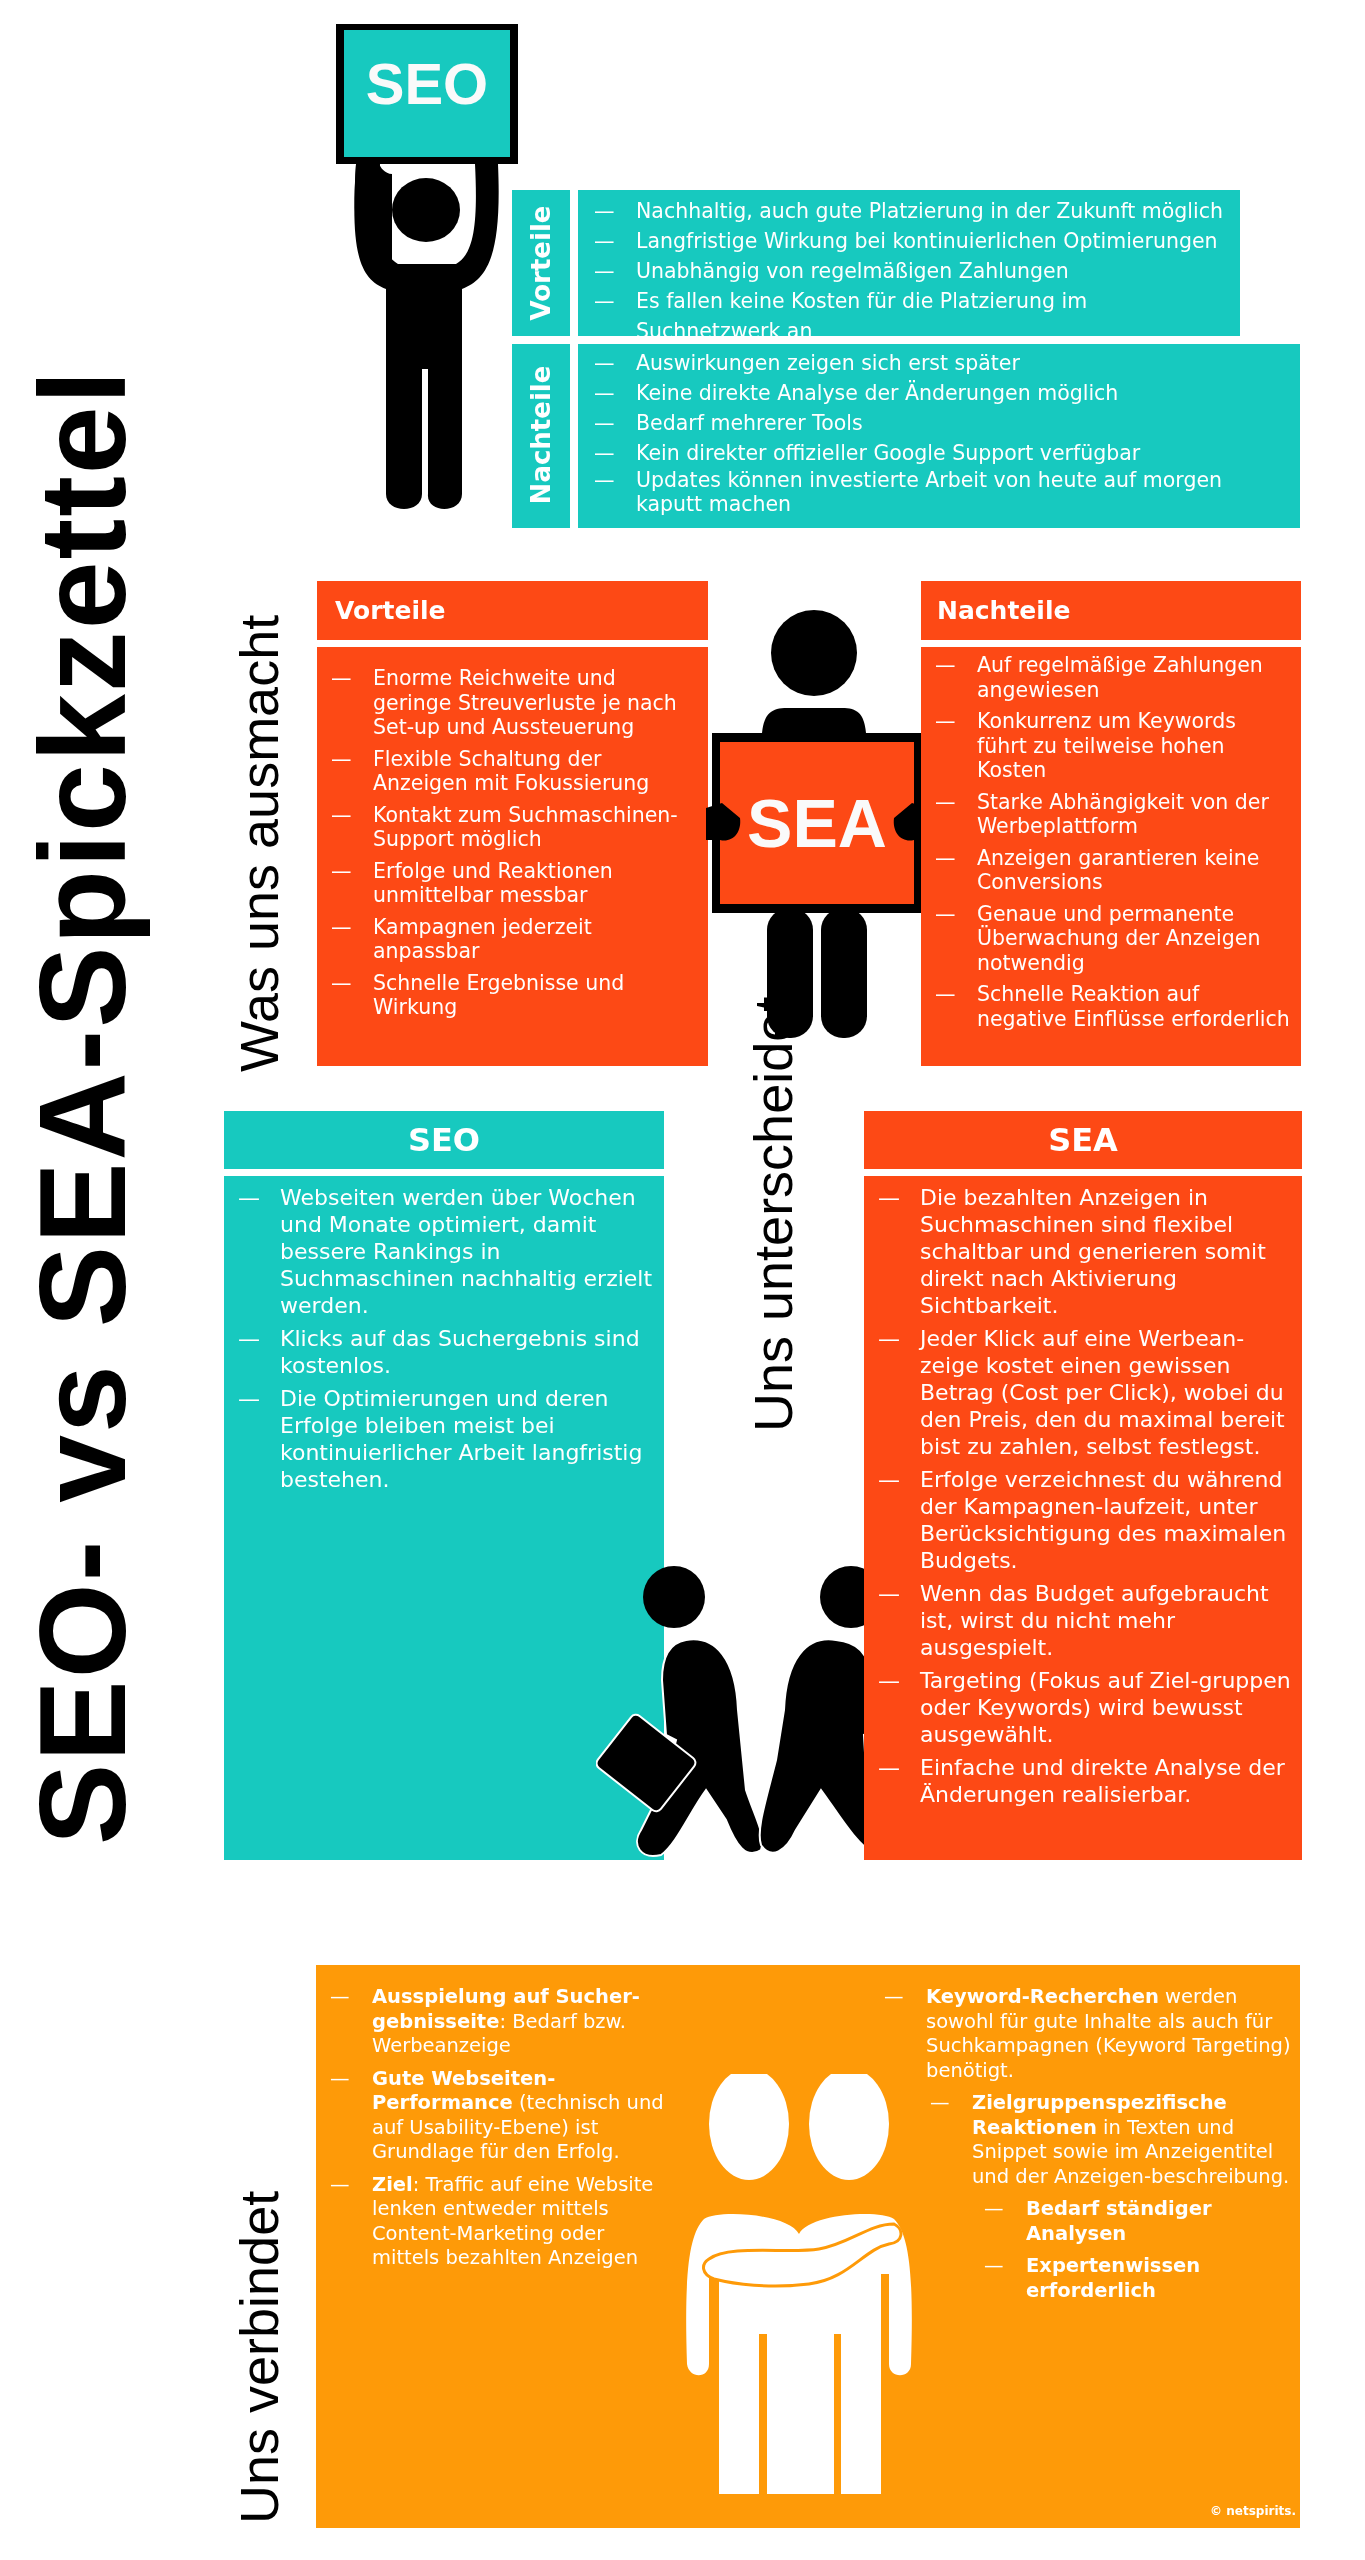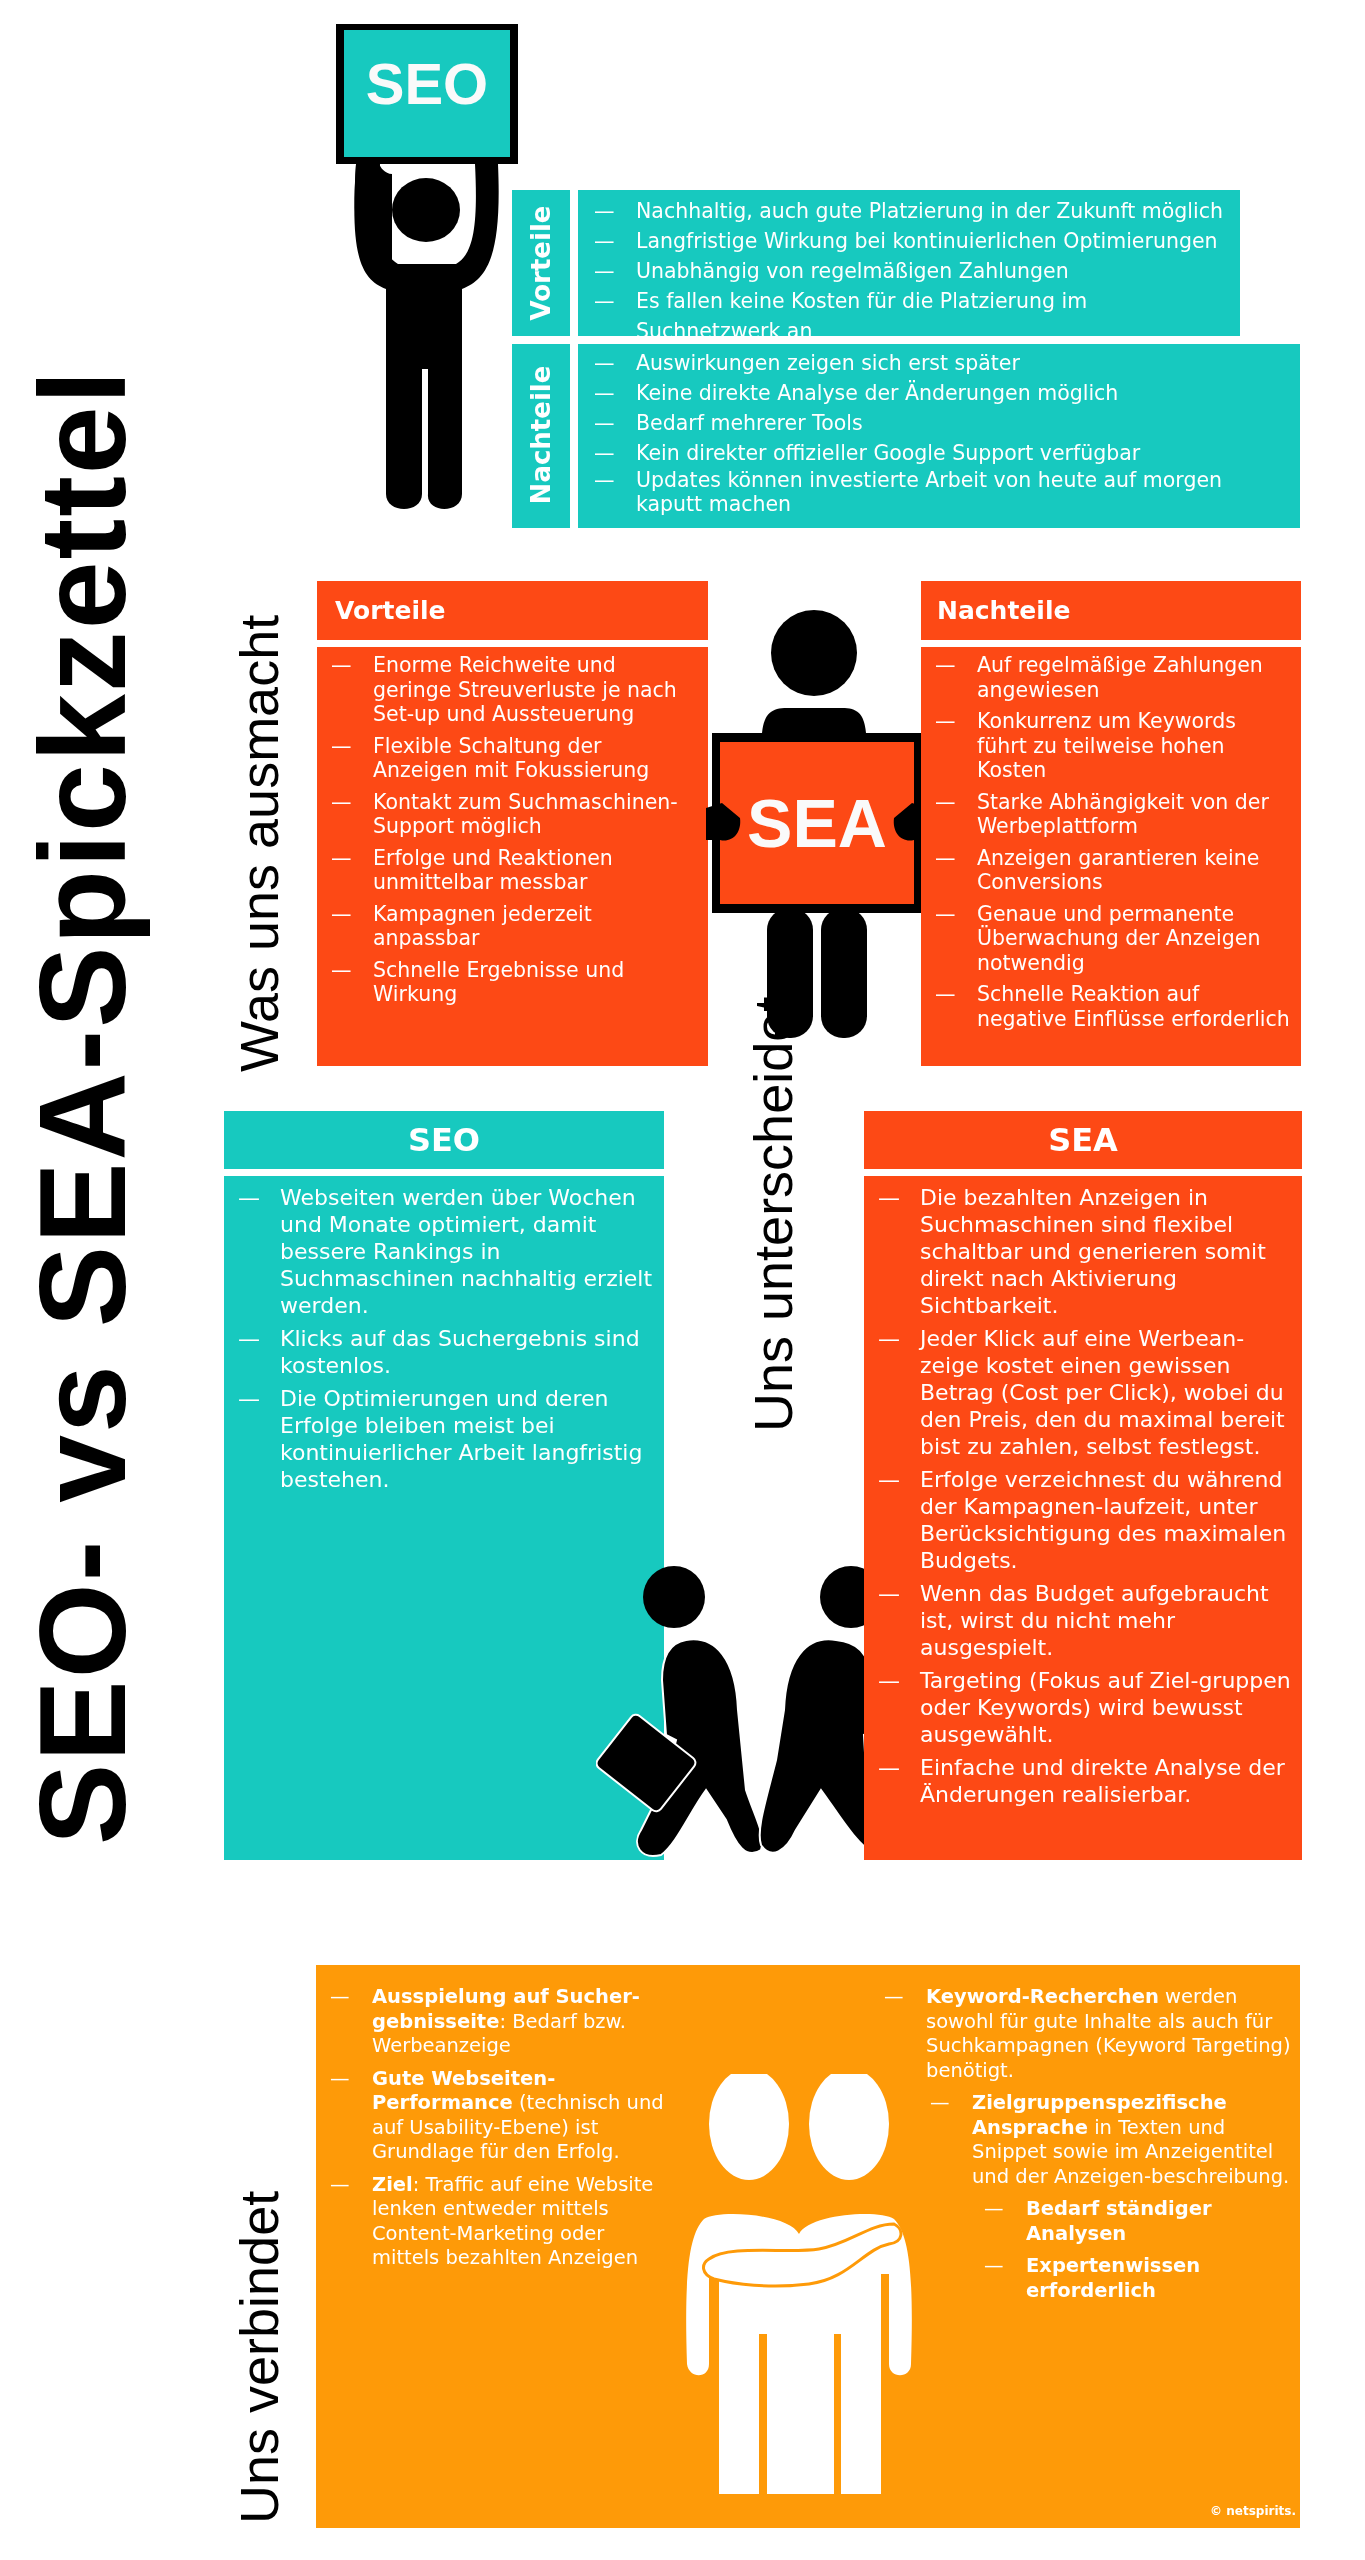--- a/index.html
+++ b/index.html
@@ -80,21 +80,21 @@
     <li>Kein direkter offizieller Google Support verfügbar</li>
     <li style="line-height:24px;">Updates können investierte Arbeit von heute auf morgen kaputt machen</li>
   </ul>
 </div>
 
 <div class="vtext section-title" style="left:232px; top:1072px;">Was uns ausmacht</div>
 
 <div class="abs red" style="left:317px; top:581px; width:391px; height:59px;">
   <div class="box-head" style="font-size:25px; line-height:59px; padding-left:18px;">Vorteile</div>
 </div>
-<div class="abs red" style="left:317px; top:647px; width:391px; height:419px; padding:6px 10px 0 14px;">
+<div class="abs red" style="left:317px; top:647px; width:391px; height:419px; padding:19px 10px 0 14px;">
   <ul class="dash sea-text">
     <li>Enorme Reichweite und geringe Streuverluste je nach Set-up und Aussteuerung</li>
     <li>Flexible Schaltung der Anzeigen mit Fokussierung</li>
     <li>Kontakt zum Suchmaschinen-Support möglich</li>
     <li>Erfolge und Reaktionen unmittelbar messbar</li>
     <li>Kampagnen jederzeit anpassbar</li>
     <li>Schnelle Ergebnisse und Wirkung</li>
   </ul>
 </div>
 
@@ -179,19 +179,19 @@
   </svg>
 
   <ul class="dash both-text" style="position:absolute; left:14px; top:6px; width:340px;">
     <li><b>Ausspielung auf Sucher-gebnisseite</b><span>: Bedarf bzw. Werbeanzeige</span></li>
     <li><b>Gute Webseiten-Performance</b><span> (technisch und auf Usability-Ebene) ist Grundlage für den Erfolg.</span></li>
     <li><b>Ziel</b><span>: Traffic auf eine Website lenken entweder mittels Content-Marketing oder mittels bezahlten Anzeigen</span></li>
   </ul>
 
   <ul class="dash both-text" style="position:absolute; left:568px; top:6px; width:412px;">
     <li><b>Keyword-Recherchen</b><span> werden sowohl für gute Inhalte als auch für Suchkampagnen (Keyword Targeting) benötigt.</span></li>
-    <li style="margin-left:46px;"><b>Zielgruppenspezifische Ansprache</b><span> in Texten und Snippet sowie im Anzeigentitel und der Anzeigen-beschreibung.</span></li>
+    <li style="margin-left:46px;"><b>Zielgruppenspezifische Reaktionen</b><span> in Texten und Snippet sowie im Anzeigentitel und der Anzeigen-beschreibung.</span></li>
     <li style="margin-left:100px;"><b>Bedarf ständiger Analysen</b><span></span></li>
     <li style="margin-left:100px;"><b>Expertenwissen erforderlich</b><span></span></li>
   </ul>
 
   <div style="position:absolute; right:4px; bottom:10px; font-size:12px; font-weight:700; color:#fff;">© netspirits.</div>
 </div>
 
 </body></html>

